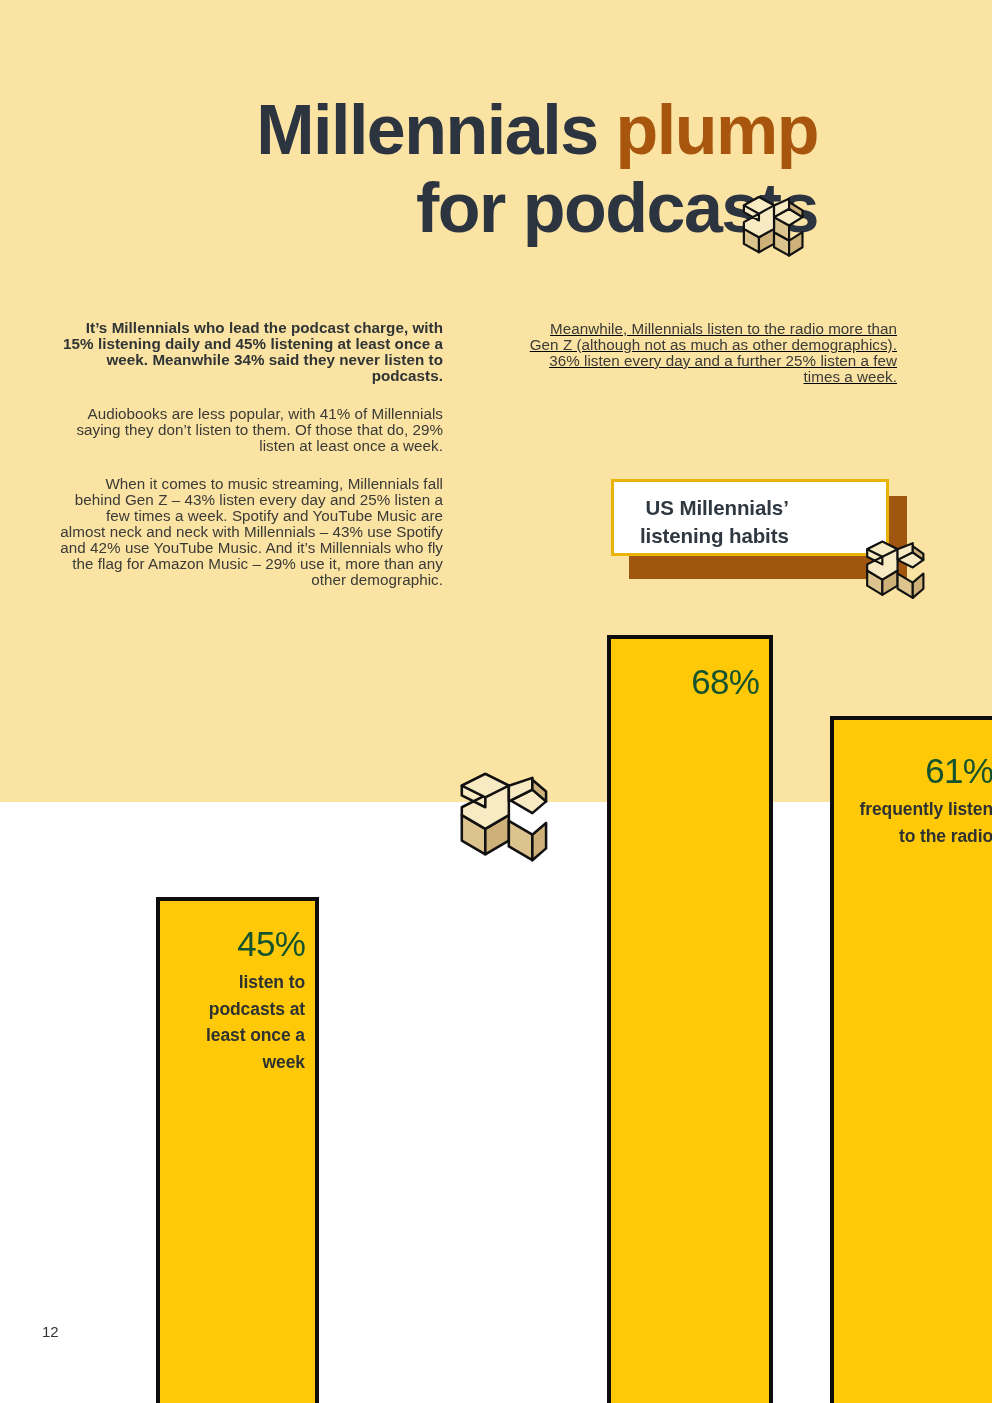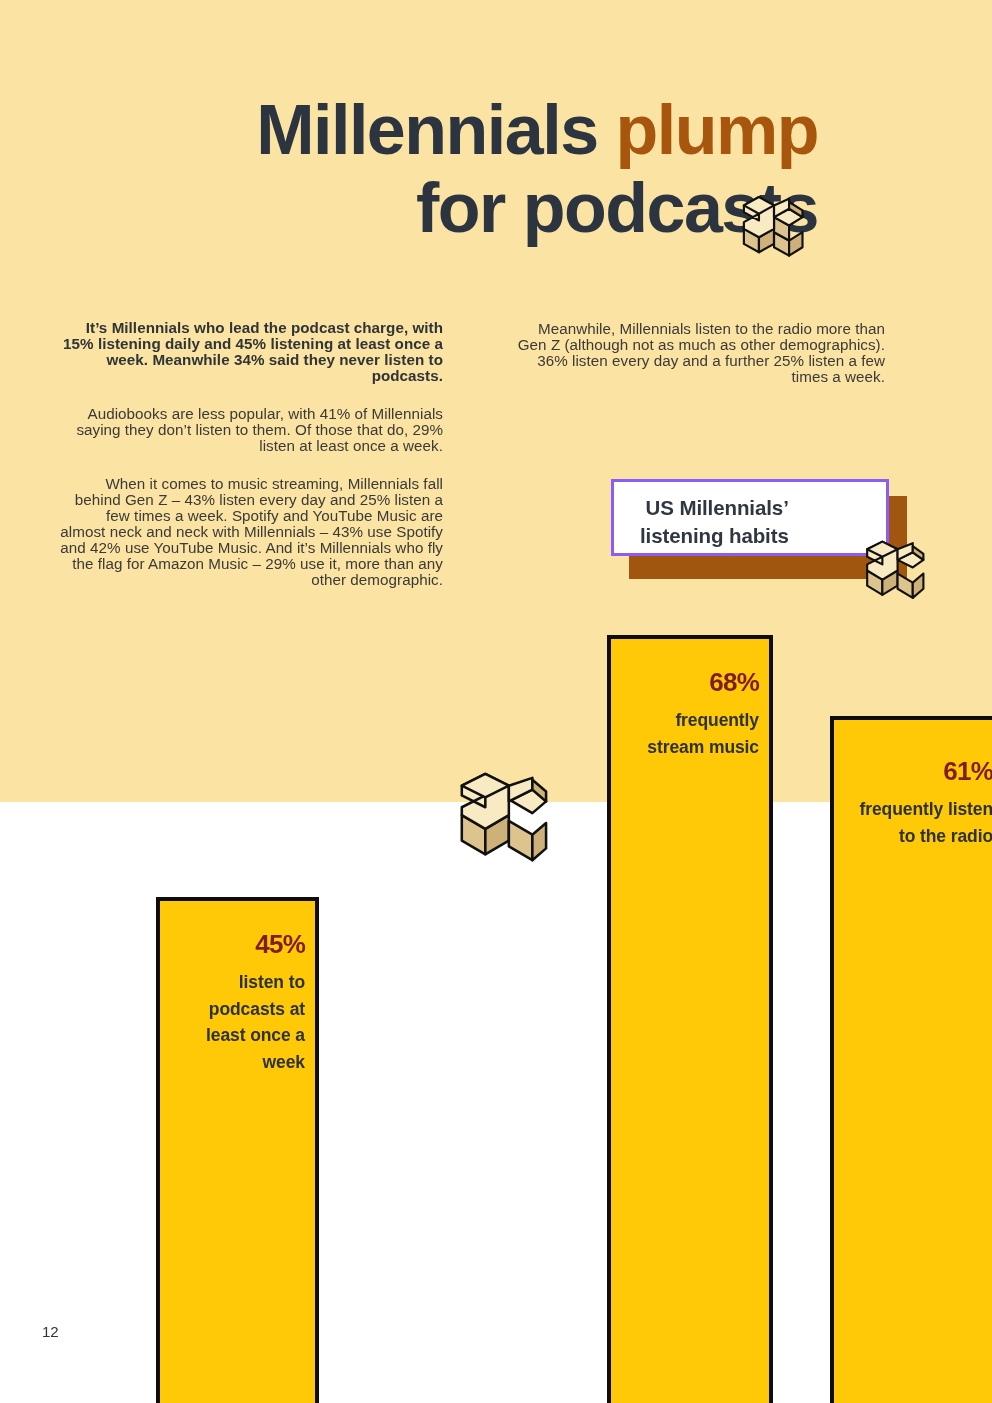--- a/index.html
+++ b/index.html
@@ -50,23 +50,24 @@
   .headline .accent { color: #a8560d; }
   
   .col-left {
     position: absolute;
     left: 58px;
     top: 320px;
     width: 385px;
   }
   .col-right {
     position: absolute;
-    left: 513px;
+    left: 525px;
     top: 321px;
     width: 372px;
+    text-decoration: underline;
   }
   .para {
     font-size: 15.2px;
     line-height: 16px;
     color: #3a3a36;
     margin: 0 0 22px 0;
     letter-spacing: 0.05px;
   }
   .para.lead {
     font-weight: 700;
@@ -89,21 +90,21 @@
     height: 83px;
     background: #a0560f;
   }
   .callout-box {
     position: absolute;
     left: 0;
     top: 0;
     width: 272px;
     height: 71px;
     background: #ffffff;
-    border: 3px solid #8b5cf6;
+    border: 3px solid #eab308;
     box-sizing: content-box;
   }
   .callout-text {
     position: absolute;
     left: 26px;
     top: 12px;
     font-size: 20.5px;
     line-height: 28px;
     font-weight: 700;
     color: #2f3740;
@@ -112,23 +113,23 @@
   
   .bar {
     position: absolute;
     background: #ffc907;
     border: 4px solid #0d0d0d;
     border-bottom: none;
     box-sizing: border-box;
   }
   .bar .pct {
     display: block;
-    font-size: 26px;
-    font-weight: 700;
-    color: #7f1d1d;
+    font-size: 35px;
+    font-weight: 400;
+    color: #14532d;
     letter-spacing: -0.8px;
     line-height: 42px;
   }
   .bar .cap {
     display: block;
     margin-top: 4px;
     font-size: 17.5px;
     font-weight: 700;
     line-height: 26.5px;
     color: #2e3231;
@@ -199,21 +200,20 @@
     <div class="bar-inner">
       <span class="pct">45%</span>
       <span class="cap">listen to podcasts at least once a week</span>
     </div>
   </div>
 
 
   <div class="bar" id="bar-2">
     <div class="bar-inner">
       <span class="pct">68%</span>
-      <span class="cap">frequently stream music</span>
     </div>
   </div>
 
   <div class="bar" id="bar-3">
     <div class="bar-inner">
       <span class="pct">61%</span>
       <span class="cap">frequently listen to the radio</span>
     </div>
   </div>
 

